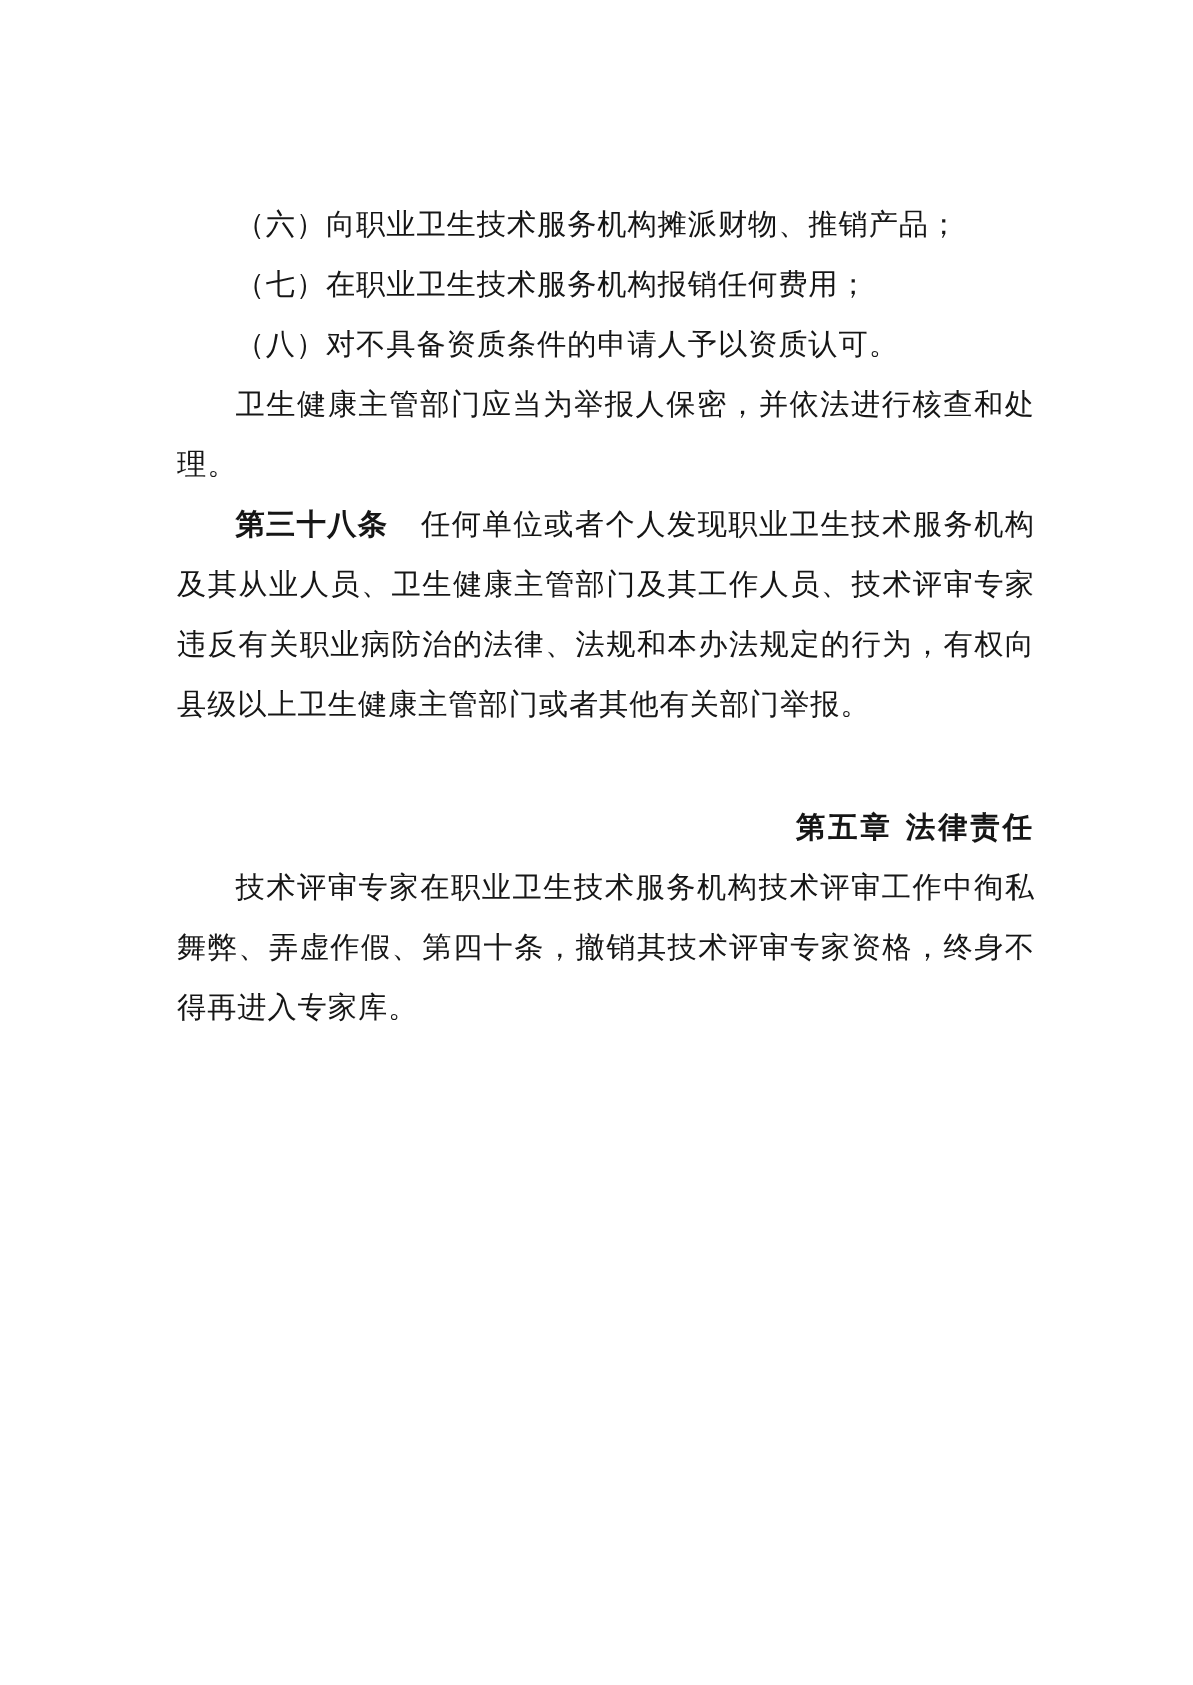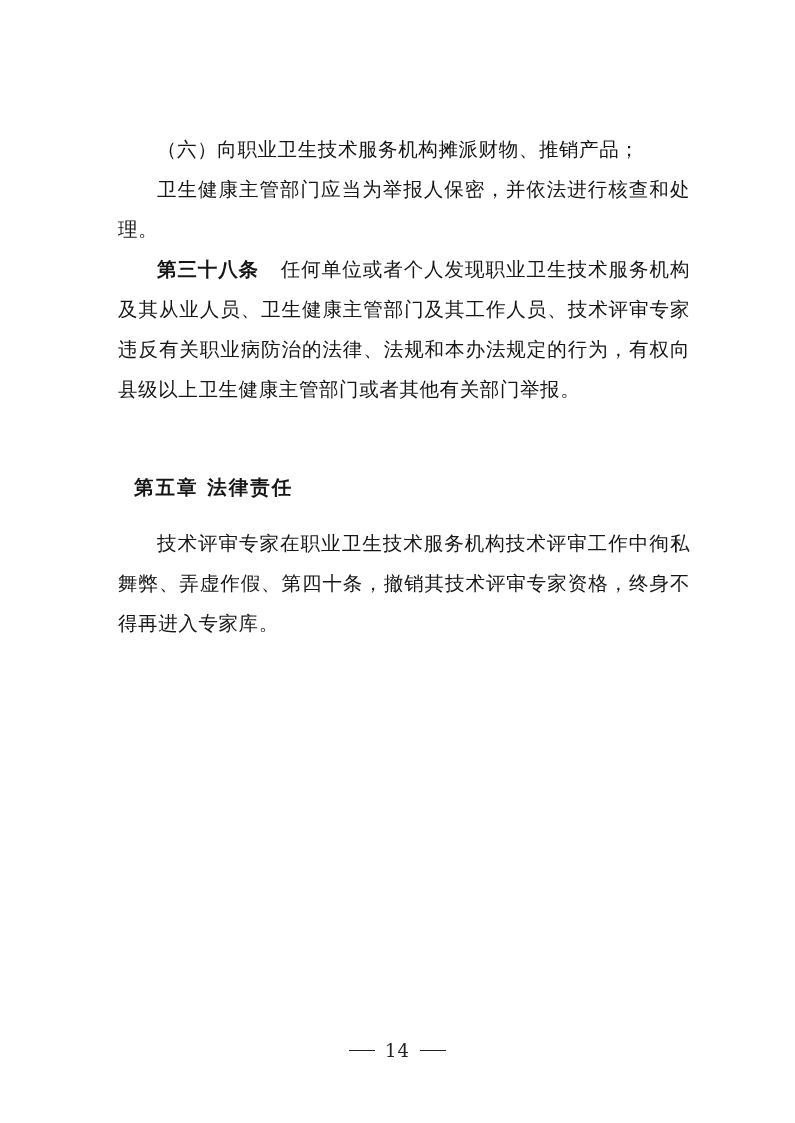--- a/index.html
+++ b/index.html
@@ -31,22 +31,22 @@
     color: #161616;
   }
   p.para {
     margin: 0;
     text-indent: 2em;
     font-size: 19.5px;
     line-height: 40px;
     white-space: normal;
   }
   .chapter-heading {
-    margin: 16px;
-    text-align: left;
+    margin: 0;
+    text-align: right;
     font-weight: bold;
     font-size: 19.5px;
     line-height: 40px;
     letter-spacing: 2px;
   }
   .spacer-lg {
     height: 42px;
   }
   .art-label {
     font-weight: bold;
@@ -79,31 +79,30 @@
     vertical-align: middle;
   }
 </style>
 </head>
 <body>
 
 <div class="page">
   <div class="doc-body">
 
     <p class="para">（六）向职业卫生技术服务机构摊派财物、推销产品；</p>
+    <p class="para">（七）在职业卫生技术服务机构报销任何费用；</p>
+    <p class="para">（八）对不具备资质条件的申请人予以资质认可。</p>
 
     <p class="para">卫生健康主管部门应当为举报人保密，并依法进行核查和处理。</p>
 
     <p class="para"><span class="art-label">第三十八条</span><span class="art-gap"></span><span>任何单位或者个人发现职业卫生技术服务机构及其从业人员、卫生健康主管部门及其工作人员、技术评审专家违反有关职业病防治的法律、法规和本办法规定的行为，有权向县级以上卫生健康主管部门或者其他有关部门举报。</span></p>
 
     <div class="spacer-lg"></div>
 
     <p class="chapter-heading">第五章    法律责任</p>
 
 
     <p class="para">技术评审专家在职业卫生技术服务机构技术评审工作中徇私舞弊、弄虚作假、第四十条，撤销其技术评审专家资格，终身不得再进入专家库。</p>
 
 
   </div>
 
-  <div class="footer">
-    <span class="dash"></span><span class="pagenum">14</span><span class="dash"></span>
-  </div>
 </div>
 
 </body></html>

